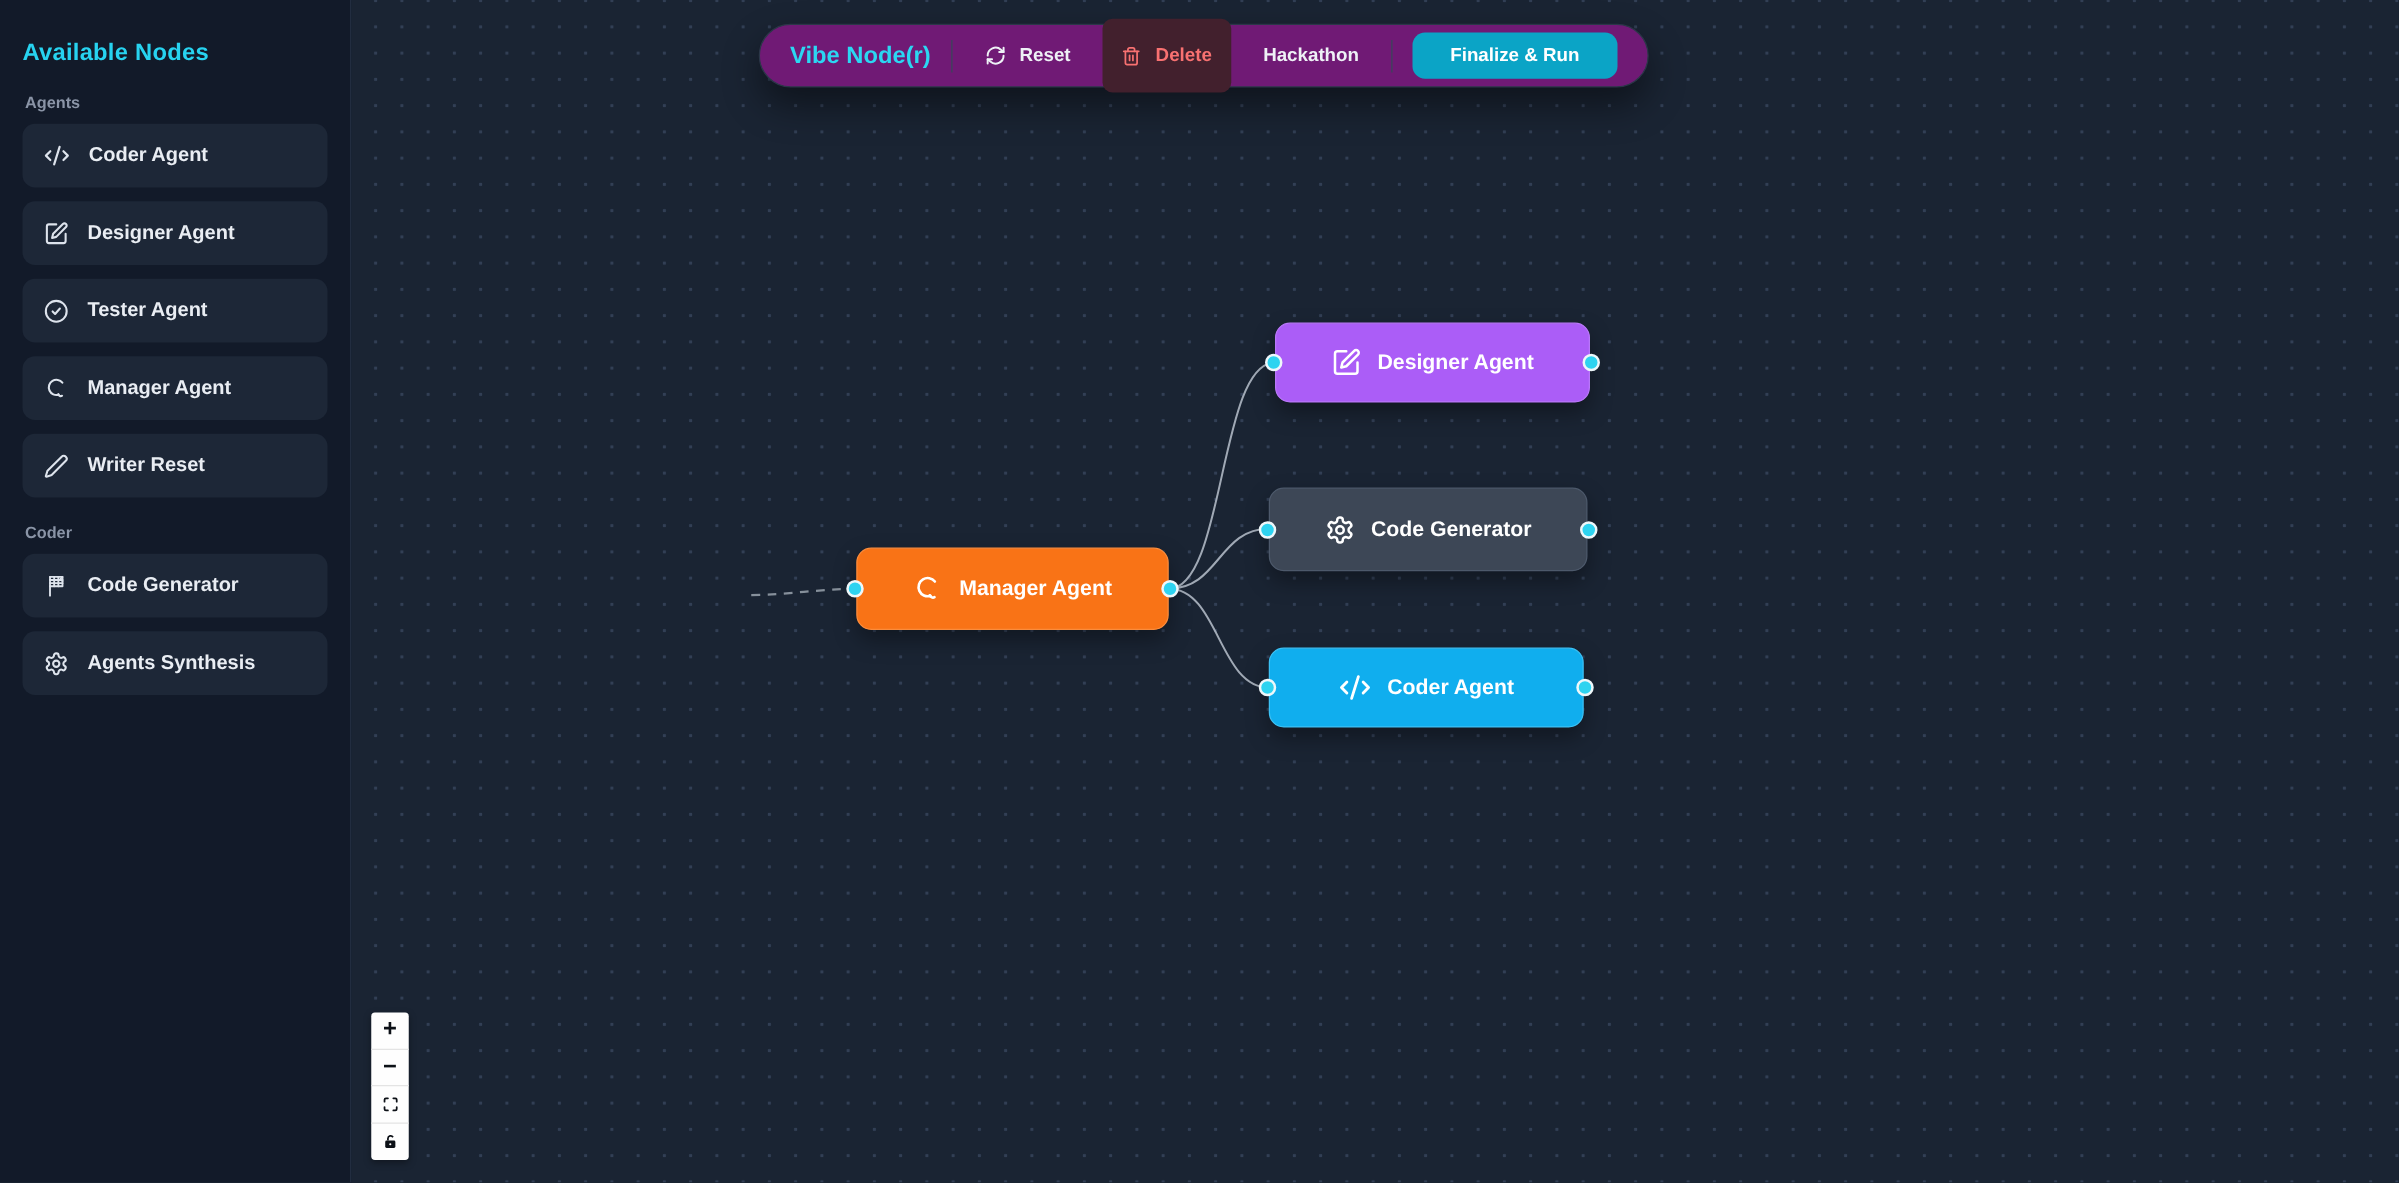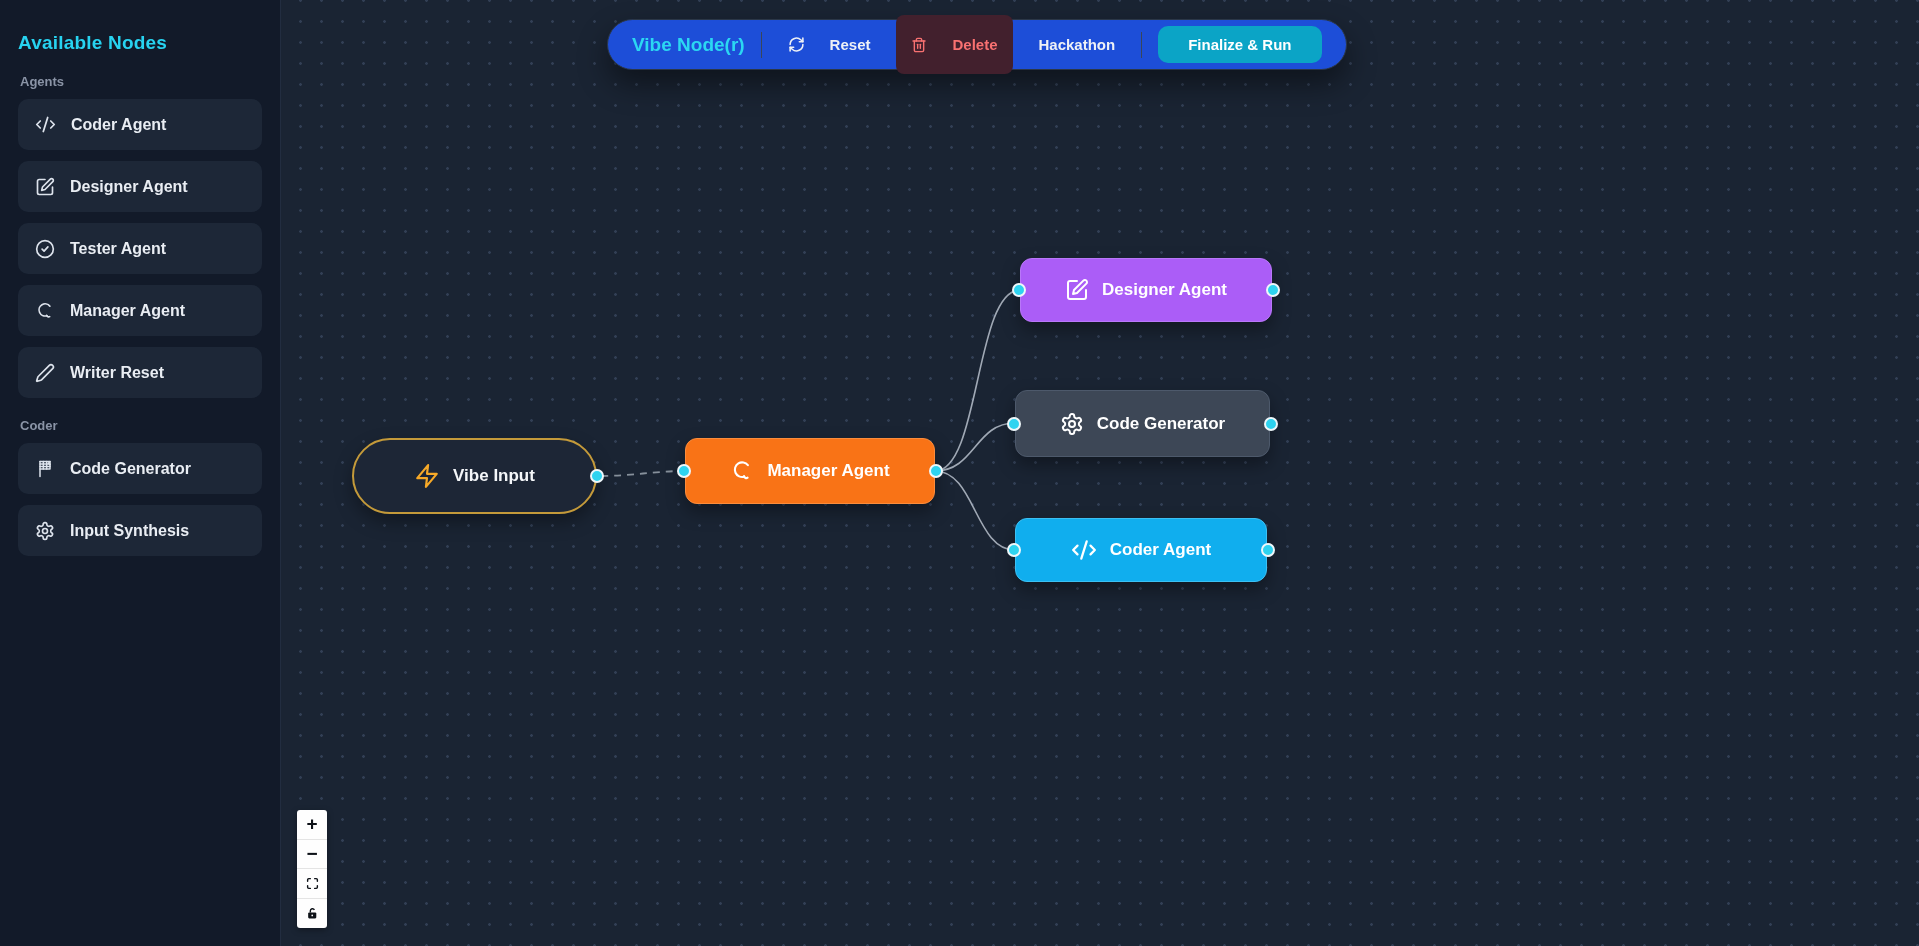--- a/index.html
+++ b/index.html
@@ -34,27 +34,27 @@
     border-radius:10px; padding:0 17px; height:51px; margin-bottom:11px;
     color:#e9edf3; font-size:16px; font-weight:600; cursor:grab;
   }
   .side-item .icn { display:flex; color:#dde3ec; }
   .icn svg { display:block; }
 
   
   .toolbar {
     position:absolute; left:607px; top:19px; height:51px; z-index:30;
     display:flex; align-items:center; gap:16px; padding:0 24px;
-    background:#1d4ed8; border:1px solid #2b3748; border-radius:26px;
+    background:#701a75; border:1px solid #2b3748; border-radius:26px;
     box-shadow:0 14px 30px rgba(0,0,0,.45);
   }
   .brand { color:#2bd7f2; font-size:19px; font-weight:bold; }
   .tb-divider { width:1px; height:26px; background:#39465a; }
   .tb-btn {
-    display:flex; align-items:center; gap:25px; border:none; background:transparent;
+    display:flex; align-items:center; gap:11px; border:none; background:transparent;
     color:#eef1f6; font-size:15px; font-weight:600; cursor:pointer;
     font-family:"Liberation Sans", sans-serif; padding:9px 10px; border-radius:8px;
   }
   .btn-delete { background:#42202d; color:#f87171; padding:21px 15px; }
   .btn-finalize { background:#0ba4c6; color:#ffffff; font-weight:bold; padding:10px 30px; border-radius:10px; }
 
   
   .node {
     position:absolute; display:flex; align-items:center; justify-content:center; gap:13px;
     border-radius:12px; color:#ffffff; font-weight:bold; font-size:17px;
@@ -93,29 +93,20 @@
 
 <div class="canvas">
 
   <svg class="edges" width="1638" height="946">
     <path class="edge dashed" d="M320 476 C 350 476, 374 471, 404 471"></path>
     <path class="edge" d="M654 471 C 699 471, 694 290, 739 290"></path>
     <path class="edge" d="M654 471 C 694 471, 694 423, 734 423"></path>
     <path class="edge" d="M654 471 C 694 471, 694 550, 734 550"></path>
   </svg>
 
-  <div class="node node-vibe" style="left:71px; top:438px; width:245px; height:76px;">
-    <span class="icn">
-      <svg width="26" height="26" viewBox="0 0 24 24" fill="none" stroke="currentColor" stroke-width="2" stroke-linejoin="round" stroke-linecap="round">
-          <polygon points="13 2 3 14 12 14 11 22 21 10 12 10 13 2"></polygon>
-        </svg>
-    </span>
-    <span>Vibe Input</span>
-    <span class="handle hr"></span>
-  </div>
 
   <div class="node node-manager" style="left:404px; top:438px; width:250px; height:66px;">
     <span class="handle hl"></span>
     <span class="icn">
       <svg width="24" height="24" viewBox="0 0 24 24" fill="none" stroke="currentColor" stroke-width="2.1" stroke-linecap="round">
           <path d="M17.9 6.2a7.3 7.3 0 1 0-3.6 11.5"></path>
           <path d="M13.9 17.2c.6 1.7 2.3 2.4 3.7 1.5"></path>
         </svg>
     </span>
     <span>Manager Agent</span>
@@ -256,21 +247,21 @@
     <span>Code Generator</span>
   </div>
 
   <div class="side-item">
     <span class="icn">
       <svg width="20" height="20" viewBox="0 0 24 24" fill="none" stroke="currentColor" stroke-width="2" stroke-linecap="round" stroke-linejoin="round">
           <path d="M12.22 2h-.44a2 2 0 0 0-2 2v.18a2 2 0 0 1-1 1.73l-.43.25a2 2 0 0 1-2 0l-.15-.08a2 2 0 0 0-2.73.73l-.22.38a2 2 0 0 0 .73 2.73l.15.1a2 2 0 0 1 1 1.72v.51a2 2 0 0 1-1 1.74l-.15.09a2 2 0 0 0-.73 2.73l.22.38a2 2 0 0 0 2.73.73l.15-.08a2 2 0 0 1 2 0l.43.25a2 2 0 0 1 1 1.73V20a2 2 0 0 0 2 2h.44a2 2 0 0 0 2-2v-.18a2 2 0 0 1 1-1.73l.43-.25a2 2 0 0 1 2 0l.15.08a2 2 0 0 0 2.73-.73l.22-.39a2 2 0 0 0-.73-2.73l-.15-.08a2 2 0 0 1-1-1.74v-.5a2 2 0 0 1 1-1.74l.15-.09a2 2 0 0 0 .73-2.73l-.22-.38a2 2 0 0 0-2.73-.73l-.15.08a2 2 0 0 1-2 0l-.43-.25a2 2 0 0 1-1-1.73V4a2 2 0 0 0-2-2z"></path>
           <circle cx="12" cy="12" r="3"></circle>
         </svg>
     </span>
-    <span>Input Synthesis</span>
+    <span>Agents Synthesis</span>
   </div>
 </aside>
 
 <header class="toolbar">
   <span class="brand">Vibe Node(r)</span>
   <span class="tb-divider"></span>
 
   <button class="tb-btn">
     <span style="display:flex;">
       <svg width="17" height="17" viewBox="0 0 24 24" fill="none" stroke="currentColor" stroke-width="2.2" stroke-linecap="round" stroke-linejoin="round">

